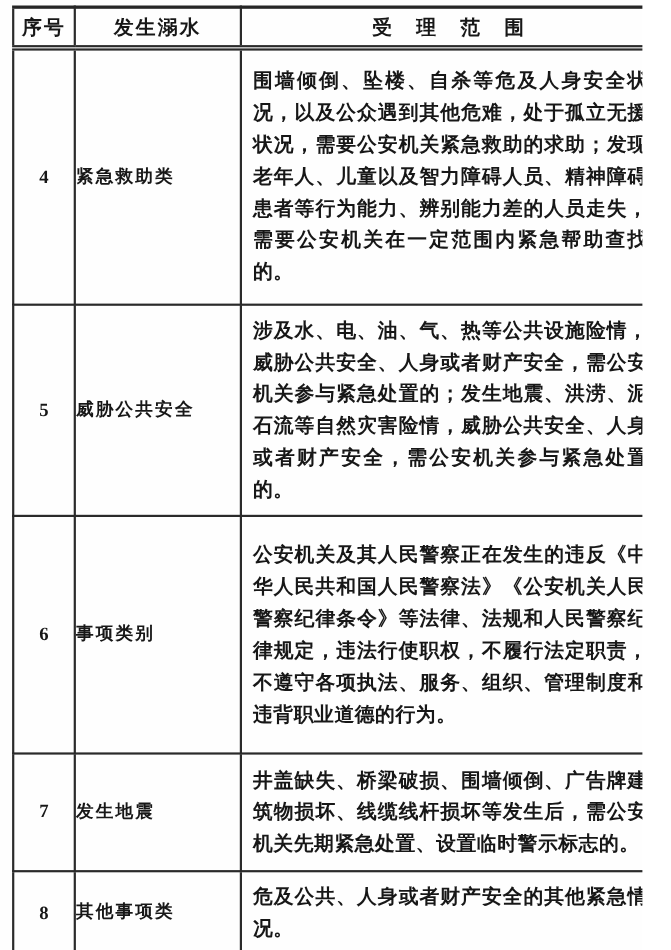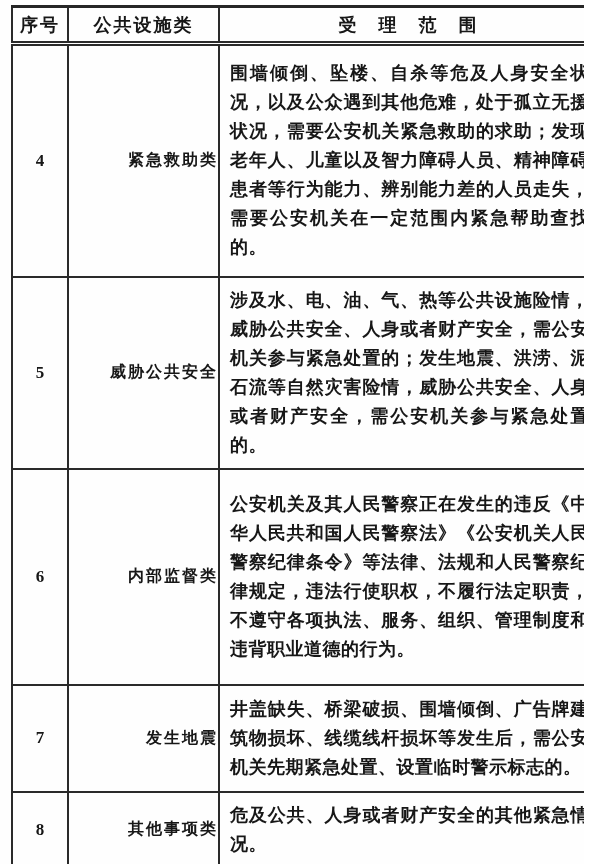--- a/index.html
+++ b/index.html
@@ -51,21 +51,21 @@
   tbody td {
     font-weight: bold;
     vertical-align: middle;
   }
   td.c-no {
     text-align: center;
     font-size: 17px;
     padding: 0;
   }
   td.c-cat {
-    text-align: right;
+    text-align: left;
     font-size: 16px;
     letter-spacing: 2px;
     padding: 0;
   }
   td.c-scope {
     font-size: 18px;
     line-height: 29px;
     letter-spacing: 0.5px;
     text-align: justify;
     text-justify: inter-ideograph;
@@ -84,38 +84,38 @@
 <div class="page">
   <table class="accept-table">
     <colgroup>
       <col class="col-no">
       <col class="col-cat">
       <col class="col-scope">
     </colgroup>
     <thead>
       <tr class="hrow">
         <th>序号</th>
-        <th>公共设施类</th>
+        <th>发生溺水</th>
         <th>受　理　范　围</th>
       </tr>
     </thead>
     <tbody>
       <tr class="r0">
         <td class="c-no">4</td>
         <td class="c-cat">紧急救助类</td>
         <td class="c-scope">围墙倾倒、坠楼、自杀等危及人身安全状况，以及公众遇到其他危难，处于孤立无援状况，需要公安机关紧急救助的求助；发现老年人、儿童以及智力障碍人员、精神障碍患者等行为能力、辨别能力差的人员走失，需要公安机关在一定范围内紧急帮助查找的。</td>
       </tr>
       <tr class="r1">
         <td class="c-no">5</td>
         <td class="c-cat">威胁公共安全</td>
         <td class="c-scope">涉及水、电、油、气、热等公共设施险情，威胁公共安全、人身或者财产安全，需公安机关参与紧急处置的；发生地震、洪涝、泥石流等自然灾害险情，威胁公共安全、人身或者财产安全，需公安机关参与紧急处置的。</td>
       </tr>
       <tr class="r2">
         <td class="c-no">6</td>
-        <td class="c-cat">内部监督类</td>
+        <td class="c-cat">事项类别</td>
         <td class="c-scope">公安机关及其人民警察正在发生的违反《中华人民共和国人民警察法》《公安机关人民警察纪律条令》等法律、法规和人民警察纪律规定，违法行使职权，不履行法定职责，不遵守各项执法、服务、组织、管理制度和违背职业道德的行为。</td>
       </tr>
       <tr class="r3">
         <td class="c-no">7</td>
         <td class="c-cat">发生地震</td>
         <td class="c-scope">井盖缺失、桥梁破损、围墙倾倒、广告牌建筑物损坏、线缆线杆损坏等发生后，需公安机关先期紧急处置、设置临时警示标志的。</td>
       </tr>
       <tr class="r4">
         <td class="c-no">8</td>
         <td class="c-cat">其他事项类</td>

